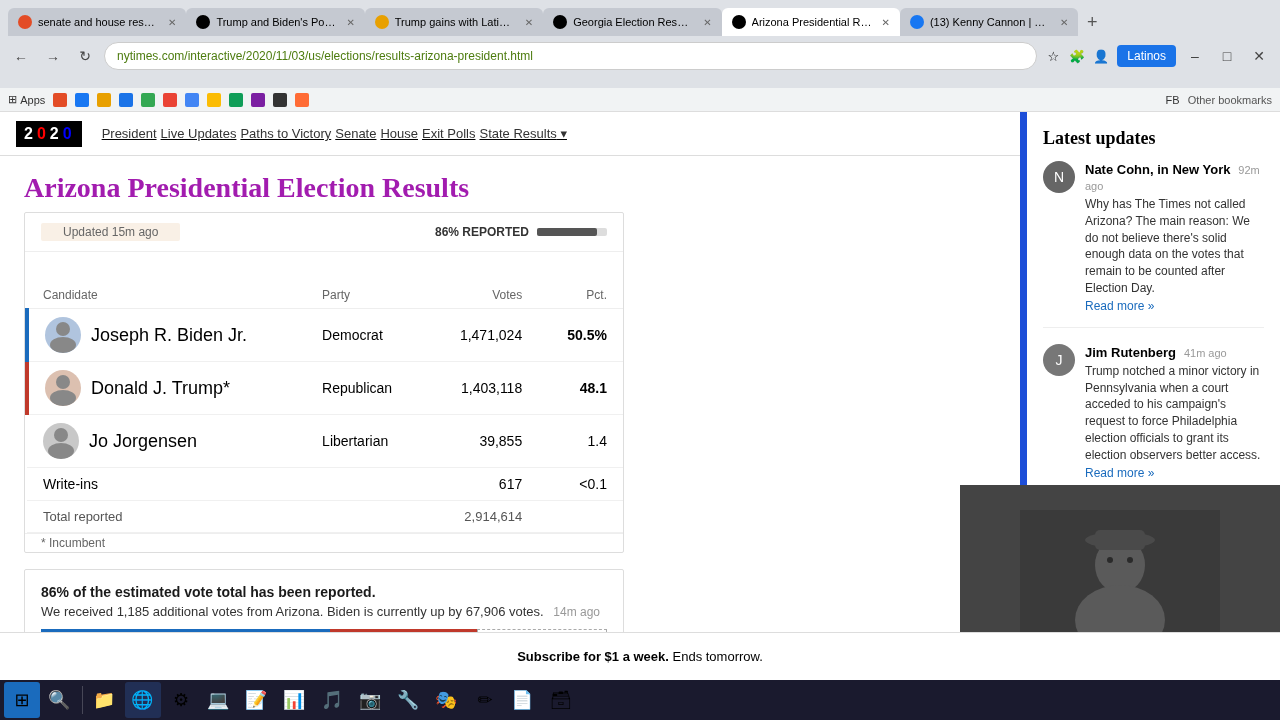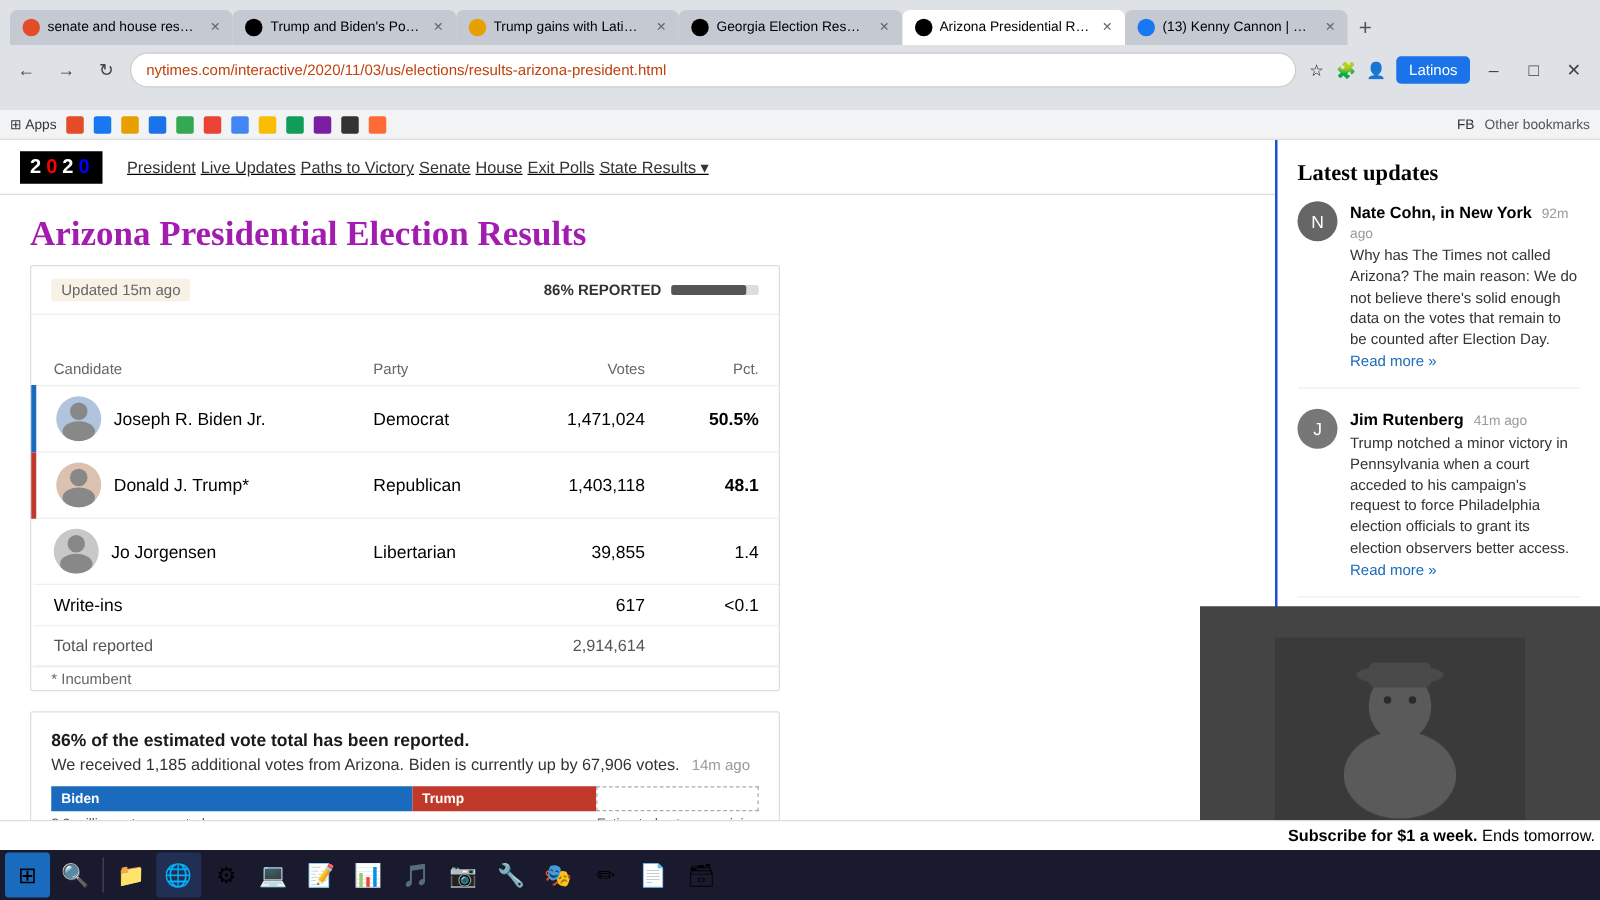--- a/index.html
+++ b/index.html
@@ -9,21 +9,21 @@
     .browser-chrome { background: #dee1e6; height: 88px; }
     .tab-bar { display: flex; align-items: flex-end; height: 36px; padding: 0 8px; background: #dee1e6; }
     .tab { display: flex; align-items: center; height: 28px; padding: 0 10px; border-radius: 6px 6px 0 0; font-size: 12px; max-width: 180px; background: #fff; position: relative; gap: 6px; }
     .tab.inactive { background: #c5c9d1; }
     .tab-label { overflow: hidden; text-overflow: ellipsis; white-space: nowrap; max-width: 120px; font-size: 11px; }
     .tab-close { font-size: 10px; color: #666; cursor: pointer; margin-left: 4px; }
     .tab-new { width: 28px; height: 28px; display: flex; align-items: center; justify-content: center; font-size: 18px; color: #555; cursor: pointer; }
 
     .address-bar-row { display: flex; align-items: center; height: 40px; padding: 0 8px; gap: 6px; background: #dee1e6; }
     .nav-btn { width: 26px; height: 26px; display: flex; align-items: center; justify-content: center; font-size: 14px; color: #444; cursor: pointer; border-radius: 50%; }
-    .address-bar { flex: 1; height: 28px; background: #fff; border-radius: 14px; display: flex; align-items: center; padding: 0 12px; font-size: 12px; color: #c2410c; border: 1px solid #ccc; }
+    .address-bar { flex: 1; height: 28px; background: #fff; border-radius: 14px; display: flex; align-items: center; padding: 0 12px; font-size: 12px; color: #4d7c0f; border: 1px solid #ccc; }
     .toolbar-icons { display: flex; gap: 4px; align-items: center; }
     .toolbar-icon { width: 20px; height: 20px; display: flex; align-items: center; justify-content: center; font-size: 13px; cursor: pointer; }
     .update-btn { background: #1a73e8; color: white; border: none; border-radius: 4px; padding: 4px 10px; font-size: 12px; cursor: pointer; }
 
     .bookmarks-bar { height: 24px; background: #f1f3f4; display: flex; align-items: center; padding: 0 8px; gap: 8px; font-size: 11px; color: #333; border-bottom: 1px solid #ddd; }
     .bookmark-item { display: flex; align-items: center; gap: 3px; cursor: pointer; white-space: nowrap; }
 
     
     .page { display: flex; height: 592px; overflow: hidden; }
     .main-content { flex: 1; overflow: hidden; padding: 0; }
@@ -37,36 +37,36 @@
     .nyt-nav-link.dropdown::after { content: ' ▾'; }
 
     .article-area { padding: 16px 24px; overflow-y: auto; height: calc(592px - 44px); }
     .article-title { font-size: 28px; font-weight: bold; color: #a21caf; margin-bottom: 8px; font-family: Georgia, serif; }
     .breadcrumb { font-size: 12px; color: #666; margin-bottom: 16px; cursor: pointer; }
     .breadcrumb::after { content: ' ›'; }
 
     
     .results-card { border: 1px solid #ddd; border-radius: 2px; max-width: 600px; margin-bottom: 16px; }
     .results-header { display: flex; align-items: center; justify-content: space-between; padding: 10px 16px; border-bottom: 1px solid #eee; }
-    .updated-tag { font-size: 12px; color: #666; background: #f9f0e6; padding: 2px 8px; border-radius: 2px; }
+    .updated-tag { font-size: 12px; color: #666; background: #f9f0e6; padding: 2px 22px; border-radius: 2px; }
     .reported-bar-area { display: flex; align-items: center; gap: 8px; font-size: 12px; font-weight: bold; color: #333; }
     .progress-bar-outer { width: 70px; height: 8px; background: #ddd; border-radius: 2px; }
     .progress-bar-inner { height: 8px; background: #555; border-radius: 2px; }
 
     
     .results-table { width: 100%; border-collapse: collapse; margin-top: 30px; }
     .results-table th { font-size: 12px; color: #666; text-align: left; padding: 6px 16px; font-weight: normal; border-bottom: 1px solid #eee; }
     .results-table th.right { text-align: right; }
     .results-table td { padding: 8px 16px; font-size: 14px; border-bottom: 1px solid #f0f0f0; }
     .results-table td.right { text-align: right; }
     .results-table td.bold { font-weight: bold; }
 
     .candidate-cell { display: flex; align-items: center; gap: 10px; }
     .candidate-photo { width: 36px; height: 36px; border-radius: 50%; background: #ccc; overflow: hidden; display: flex; align-items: center; justify-content: center; font-size: 18px; }
-    .candidate-name { font-size: 14px; font-weight: normal; }
+    .candidate-name { font-size: 18px; font-weight: normal; }
 
     .winner-row { border-left: 4px solid #1a6bbd; }
     .trump-row { border-left: 4px solid #c0392b; }
 
     .footnote { font-size: 12px; color: #666; padding: 2px 16px; border-top: 1px solid #eee; }
 
     .info-box { border: 1px solid #ddd; border-radius: 2px; max-width: 600px; padding: 14px 16px; margin-bottom: 8px; }
     .info-text-bold { font-size: 14px; font-weight: bold; color: #1a1a1a; }
     .info-text { font-size: 13px; color: #333; margin-top: 4px; }
     .info-time { color: #999; font-size: 12px; margin-left: 6px; }
@@ -74,38 +74,38 @@
     
     .vote-bar-container { margin-top: 10px; height: 20px; display: flex; }
     .vote-bar-biden { background: #1a6bbd; height: 20px; display: flex; align-items: center; justify-content: flex-start; padding-left: 8px; }
     .vote-bar-biden-label { color: white; font-size: 11px; font-weight: bold; }
     .vote-bar-trump { background: #c0392b; height: 20px; display: flex; align-items: center; justify-content: flex-start; padding-left: 8px; }
     .vote-bar-trump-label { color: white; font-size: 11px; font-weight: bold; }
     .vote-bar-remaining { background: white; height: 20px; border: 1px dashed #aaa; }
     .bar-labels { display: flex; justify-content: space-between; margin-top: 4px; font-size: 11px; color: #555; max-width: 600px; }
 
     
-    .sidebar { width: 260px; border-left: 2px solid #1d4ed8; padding: 16px; overflow-y: auto; height: 100%; background: #fff; }
+    .sidebar { width: 260px; border-left: 7px solid #1d4ed8; padding: 16px; overflow-y: auto; height: 100%; background: #fff; }
     .sidebar-title { font-size: 18px; font-weight: bold; font-family: Georgia, serif; margin-bottom: 12px; }
     .update-item { display: flex; gap: 10px; margin-bottom: 16px; border-bottom: 1px solid #eee; padding-bottom: 14px; }
     .update-avatar { width: 32px; height: 32px; border-radius: 50%; background: #999; overflow: hidden; flex-shrink: 0; display: flex; align-items: center; justify-content: center; font-size: 14px; color: white; }
     .update-author { font-weight: bold; font-size: 13px; }
     .update-time { color: #999; font-size: 11px; margin-left: 4px; }
     .update-text { font-size: 12px; color: #333; margin-top: 3px; line-height: 1.4; }
     .read-more { color: #1a6bbd; font-size: 12px; cursor: pointer; }
 
     
     .video-overlay { position: fixed; bottom: 35px; right: 0; width: 320px; height: 200px; background: #222; overflow: hidden; }
     .video-person { width: 100%; height: 100%; display: flex; align-items: center; justify-content: center; background: #444; }
 
     
     .taskbar { height: 40px; background: #1a1a2e; display: flex; align-items: center; padding: 0 4px; gap: 2px; position: fixed; bottom: 0; width: 1280px; }
     .taskbar-btn { width: 36px; height: 36px; display: flex; align-items: center; justify-content: center; border-radius: 3px; cursor: pointer; font-size: 18px; }
     .taskbar-separator { width: 1px; height: 28px; background: rgba(255,255,255,0.2); margin: 0 2px; }
-    .subscribe-banner { position: fixed; bottom: 40px; left: 0; right: 0; background: #fff; border-top: 1px solid #ddd; text-align: right; padding: 4px; font-size: 13px; z-index: 100; }
+    .subscribe-banner { position: fixed; bottom: 40px; left: 0; right: 0; background: #fff; border-top: 1px solid #ddd; text-align: center; padding: 16px; font-size: 13px; z-index: 100; }
     .subscribe-banner strong { font-weight: bold; }
 
     
     .tab-nyt { background: #fff; }
     .favicon-circle { width: 14px; height: 14px; border-radius: 50%; display: inline-block; }
 
     .total-row td { font-size: 13px; color: #555; }
     .pct-bold { font-weight: bold; }
   </style>
 </head>

